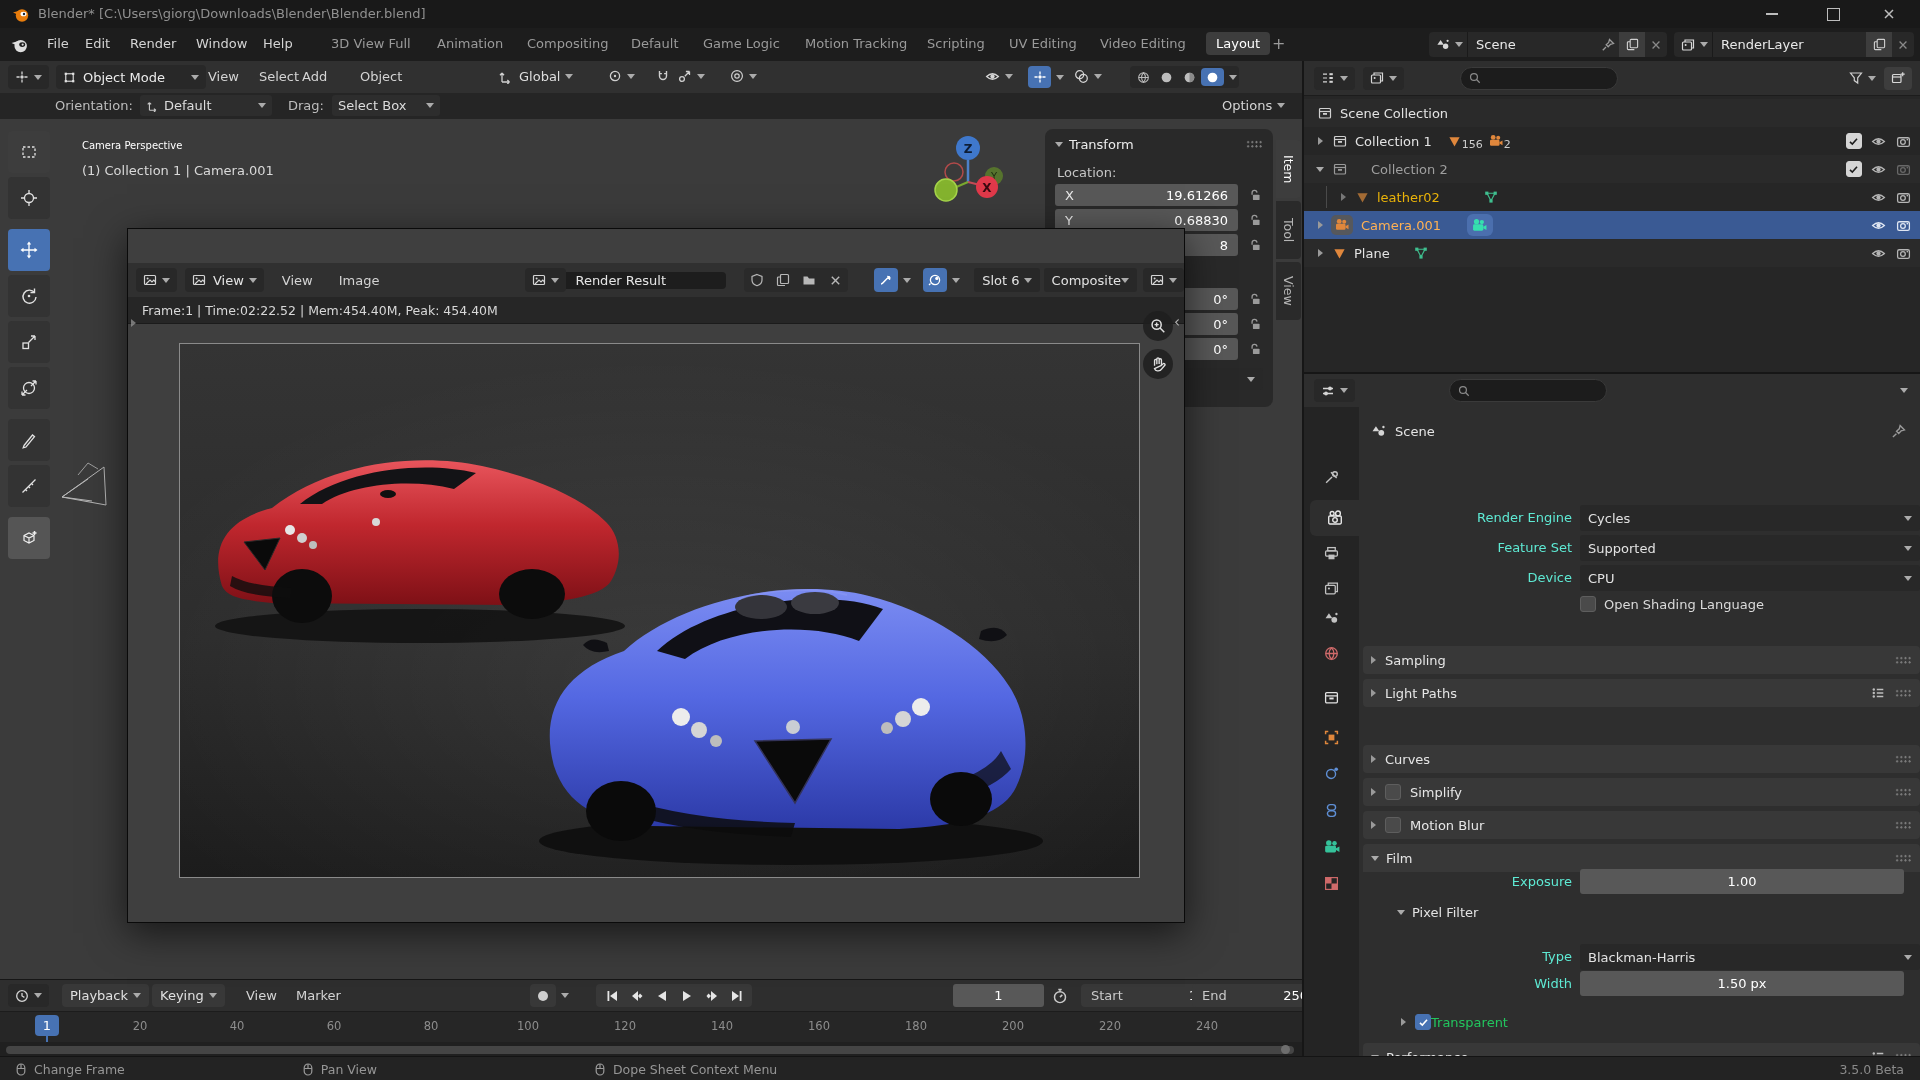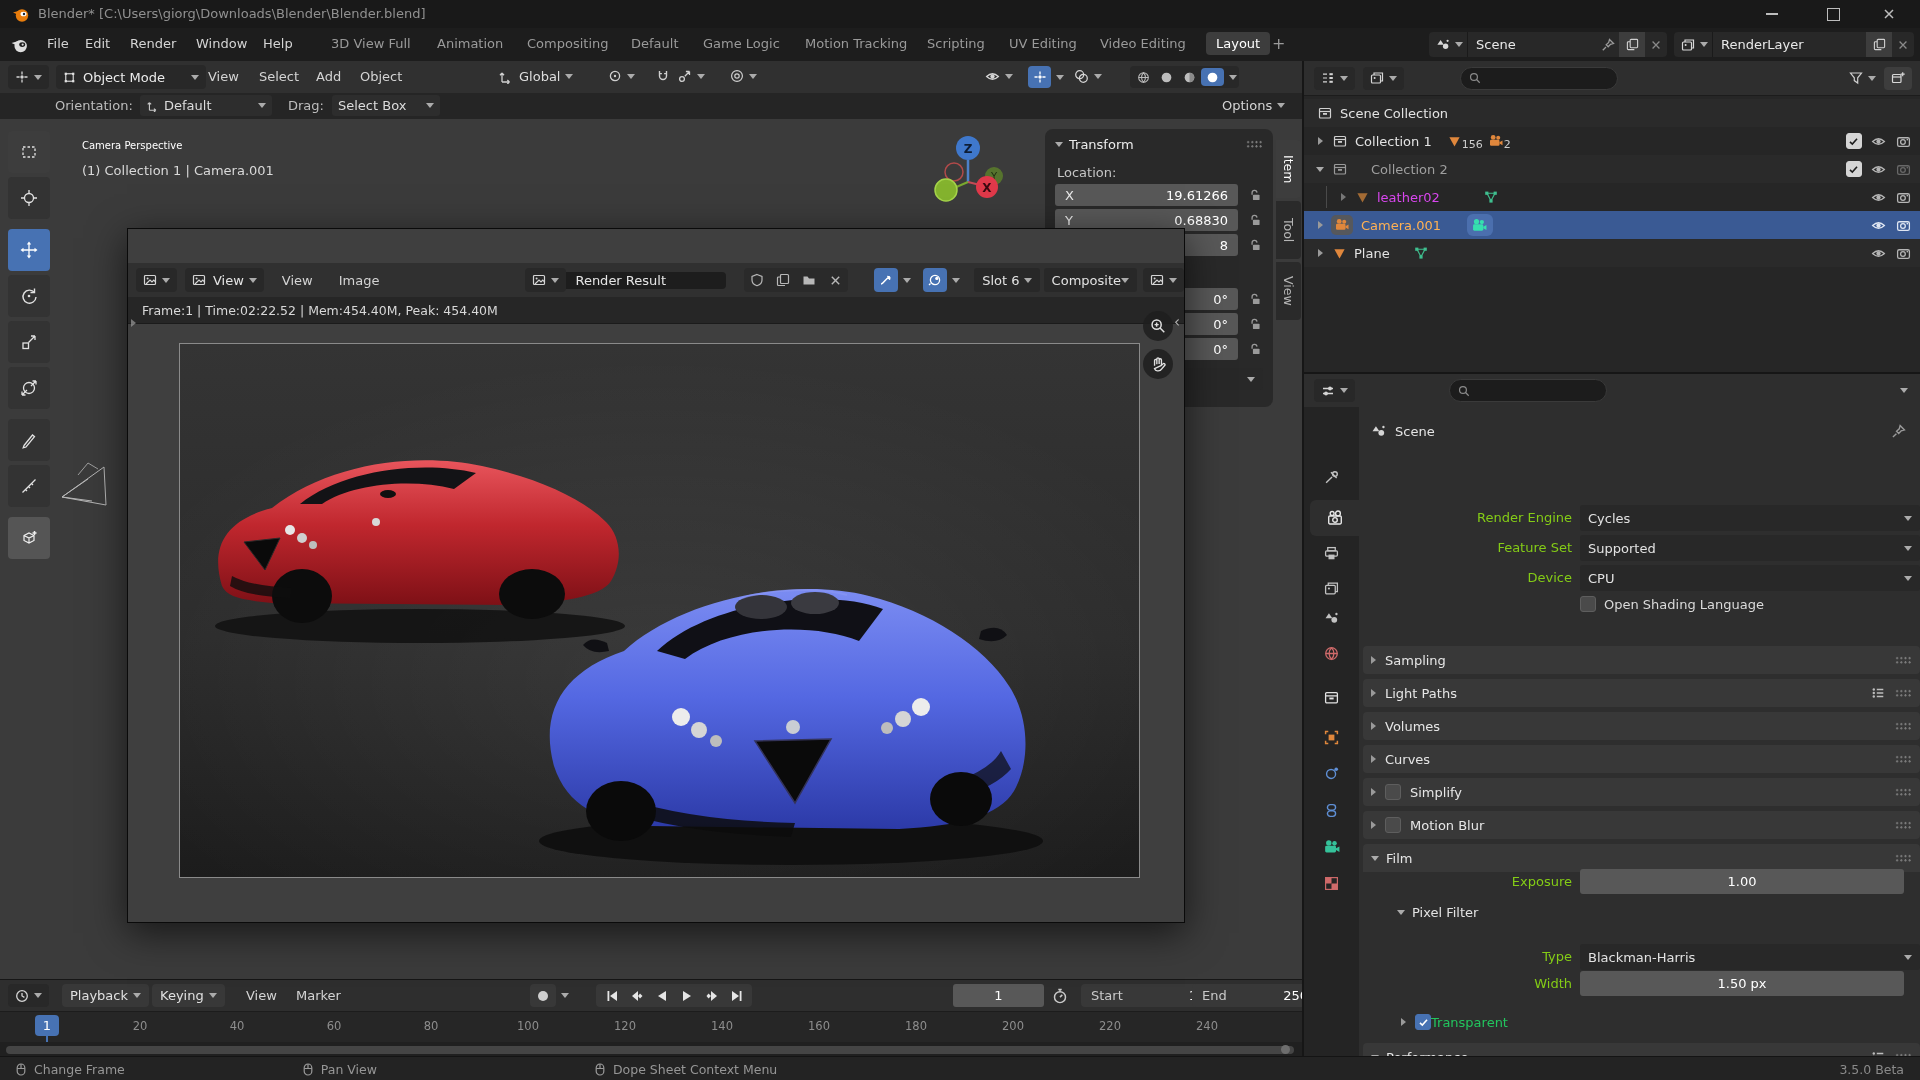--- a/index.html
+++ b/index.html
@@ -24,21 +24,21 @@
   .checkbox{width:14px;height:14px;border-radius:3px;background:#4a4a4a;border:1px solid #5e5e5e;flex:none;display:flex;align-items:center;justify-content:center}
   .checkbox.on{background:#4772b3;border-color:#4772b3}
   .sect{position:absolute;left:4px;width:541px;height:28px;background:#383838;border-radius:4px;display:flex;align-items:center;padding:0 8px;color:#e6e6e6}
   .vtab{position:absolute;left:1276px;width:25px;writing-mode:vertical-rl;display:flex;align-items:center;justify-content:center;border-radius:0 4px 4px 0;font-size:12.5px}
   .winbtn{width:46px;height:100%;display:flex;align-items:center;justify-content:center}
   .tbtn{width:25px;height:22px;display:flex;align-items:center;justify-content:center}
   .hint{color:#969696;font-size:12.5px}
   .ticklbl{position:absolute;width:40px;text-align:center;color:#8d8d8d;font-size:11.5px}
   .olrow{height:28px;display:flex;align-items:center;position:relative}
   .tg{width:25px;display:flex;justify-content:center;flex:none}
-  .plabel{position:absolute;width:213px;text-align:right;color:#84cc16}
+  .plabel{position:absolute;width:213px;text-align:right;color:#5eead4}
 </style>
 </head>
 <body>
 
 <svg width="0" height="0" style="position:absolute">
 <defs>
   <g id="i-lock" stroke="#9a9a9a" fill="none" stroke-width="1.2">
     <path d="M3.8 6.2 V4.6 a2.3 2.3 0 0 1 4.6 -0.3"></path>
     <rect x="4.6" y="6.2" width="6.2" height="5" rx="0.8" fill="#9a9a9a" stroke="none"></rect>
   </g>
@@ -331,21 +331,21 @@
     </div>
     <div class="a btn" style="left:56px;top:4px;width:136px">
       <svg class="ic" width="13" height="13" viewBox="0 0 14 14" style="color:#e2e2e2">
           <use href="#i-sq"></use>
         </svg>
       <span style="margin-left:7px;color:#ececec">Object Mode</span>
         <span class="cv" style="margin-left:auto"></span>
     </div>
     <span class="a menu" style="left:208px;top:8px">View</span>
     <span class="a menu" style="left:259px;top:8px">Select</span>
-    <span class="a menu" style="left:316px;top:8px">Add</span>
+    <span class="a menu" style="left:302px;top:8px">Add</span>
     <span class="a menu" style="left:360px;top:8px">Object</span>
 
     <div class="a f" style="left:498px;top:8px">
       <svg class="ic" width="14" height="14" viewBox="0 0 14 14" style="color:#cfcfcf">
           <use href="#i-glob"></use>
         </svg>
       <span style="margin-left:7px;color:#dedede">Global</span>
         <span class="cv"></span>
     </div>
     <div class="a f" style="left:608px;top:8px">
@@ -800,21 +800,21 @@
             </svg>
           </span>
       </div>
 
       <div class="olrow">
         <span style="margin-left:22px;width:1px;height:22px;background:#4a4a4a"></span>
         <span class="cvr" style="margin-left:14px;opacity:.7"></span>
         <svg class="ic" width="13" height="13" viewBox="0 0 14 14" style="margin-left:10px;color:#a36b34">
             <use href="#i-mesho"></use>
           </svg>
-        <span style="margin-left:8px;color:#d946ef">leather02</span>
+        <span style="margin-left:8px;color:#eab308">leather02</span>
         <svg class="ic" width="14" height="14" viewBox="0 0 14 14" style="margin-left:44px;color:#3fbf8f">
             <use href="#i-meshd"></use>
           </svg>
         <span style="margin-left:auto"></span>
         <span class="tg"></span>
         <span class="tg">
             <svg class="ic" width="15" height="15" viewBox="0 0 14 14" style="color:#b5b5b5">
               <use href="#i-eye"></use>
             </svg>
           </span>
@@ -992,25 +992,20 @@
           <span>Sampling</span>
           <span class="dots" style="margin-left:auto"></span>
       </div>
       <div class="sect" style="top:272px">
         <span class="cvr" style="margin-right:9px"></span>
           <span>Light Paths</span>
         <svg class="ic" width="14" height="14" viewBox="0 0 14 14" style="margin-left:auto;margin-right:10px;color:#bdbdbd">
             <use href="#i-list"></use>
           </svg>
           <span class="dots"></span>
-      </div>
-      <div class="sect" style="top:305px">
-        <span class="cvr" style="margin-right:9px"></span>
-          <span>Volumes</span>
-          <span class="dots" style="margin-left:auto"></span>
       </div>
       <div class="sect" style="top:338px">
         <span class="cvr" style="margin-right:9px"></span>
           <span>Curves</span>
           <span class="dots" style="margin-left:auto"></span>
       </div>
       <div class="sect" style="top:371px">
         <span class="cvr" style="margin-right:9px"></span>
           <span class="checkbox" style="margin-right:9px"></span>
           <span>Simplify</span>

